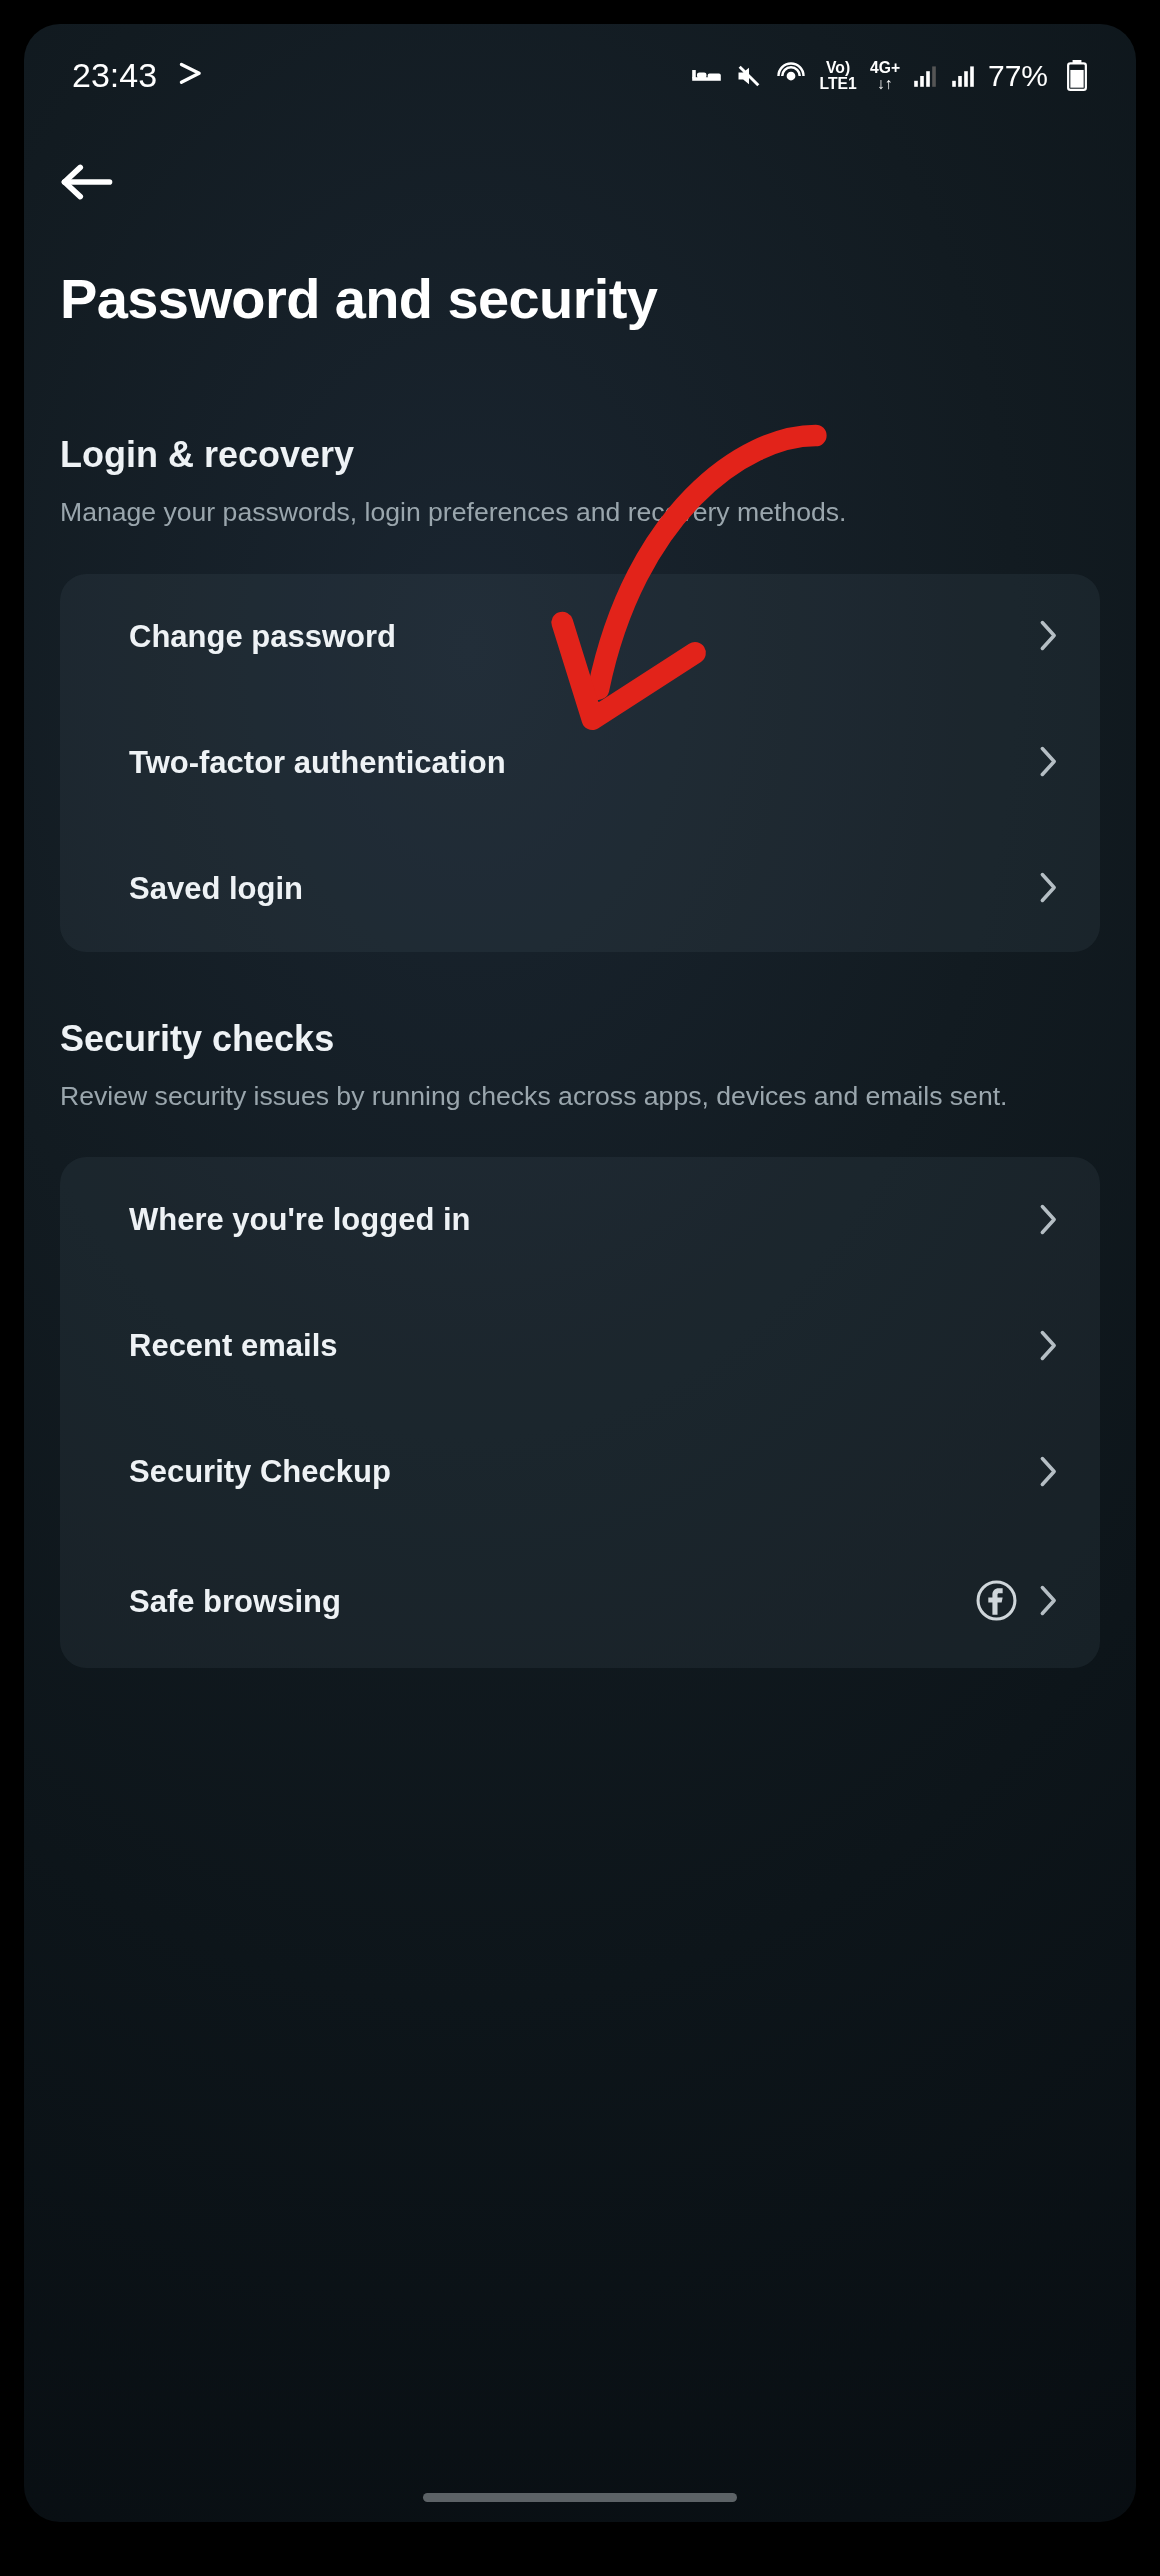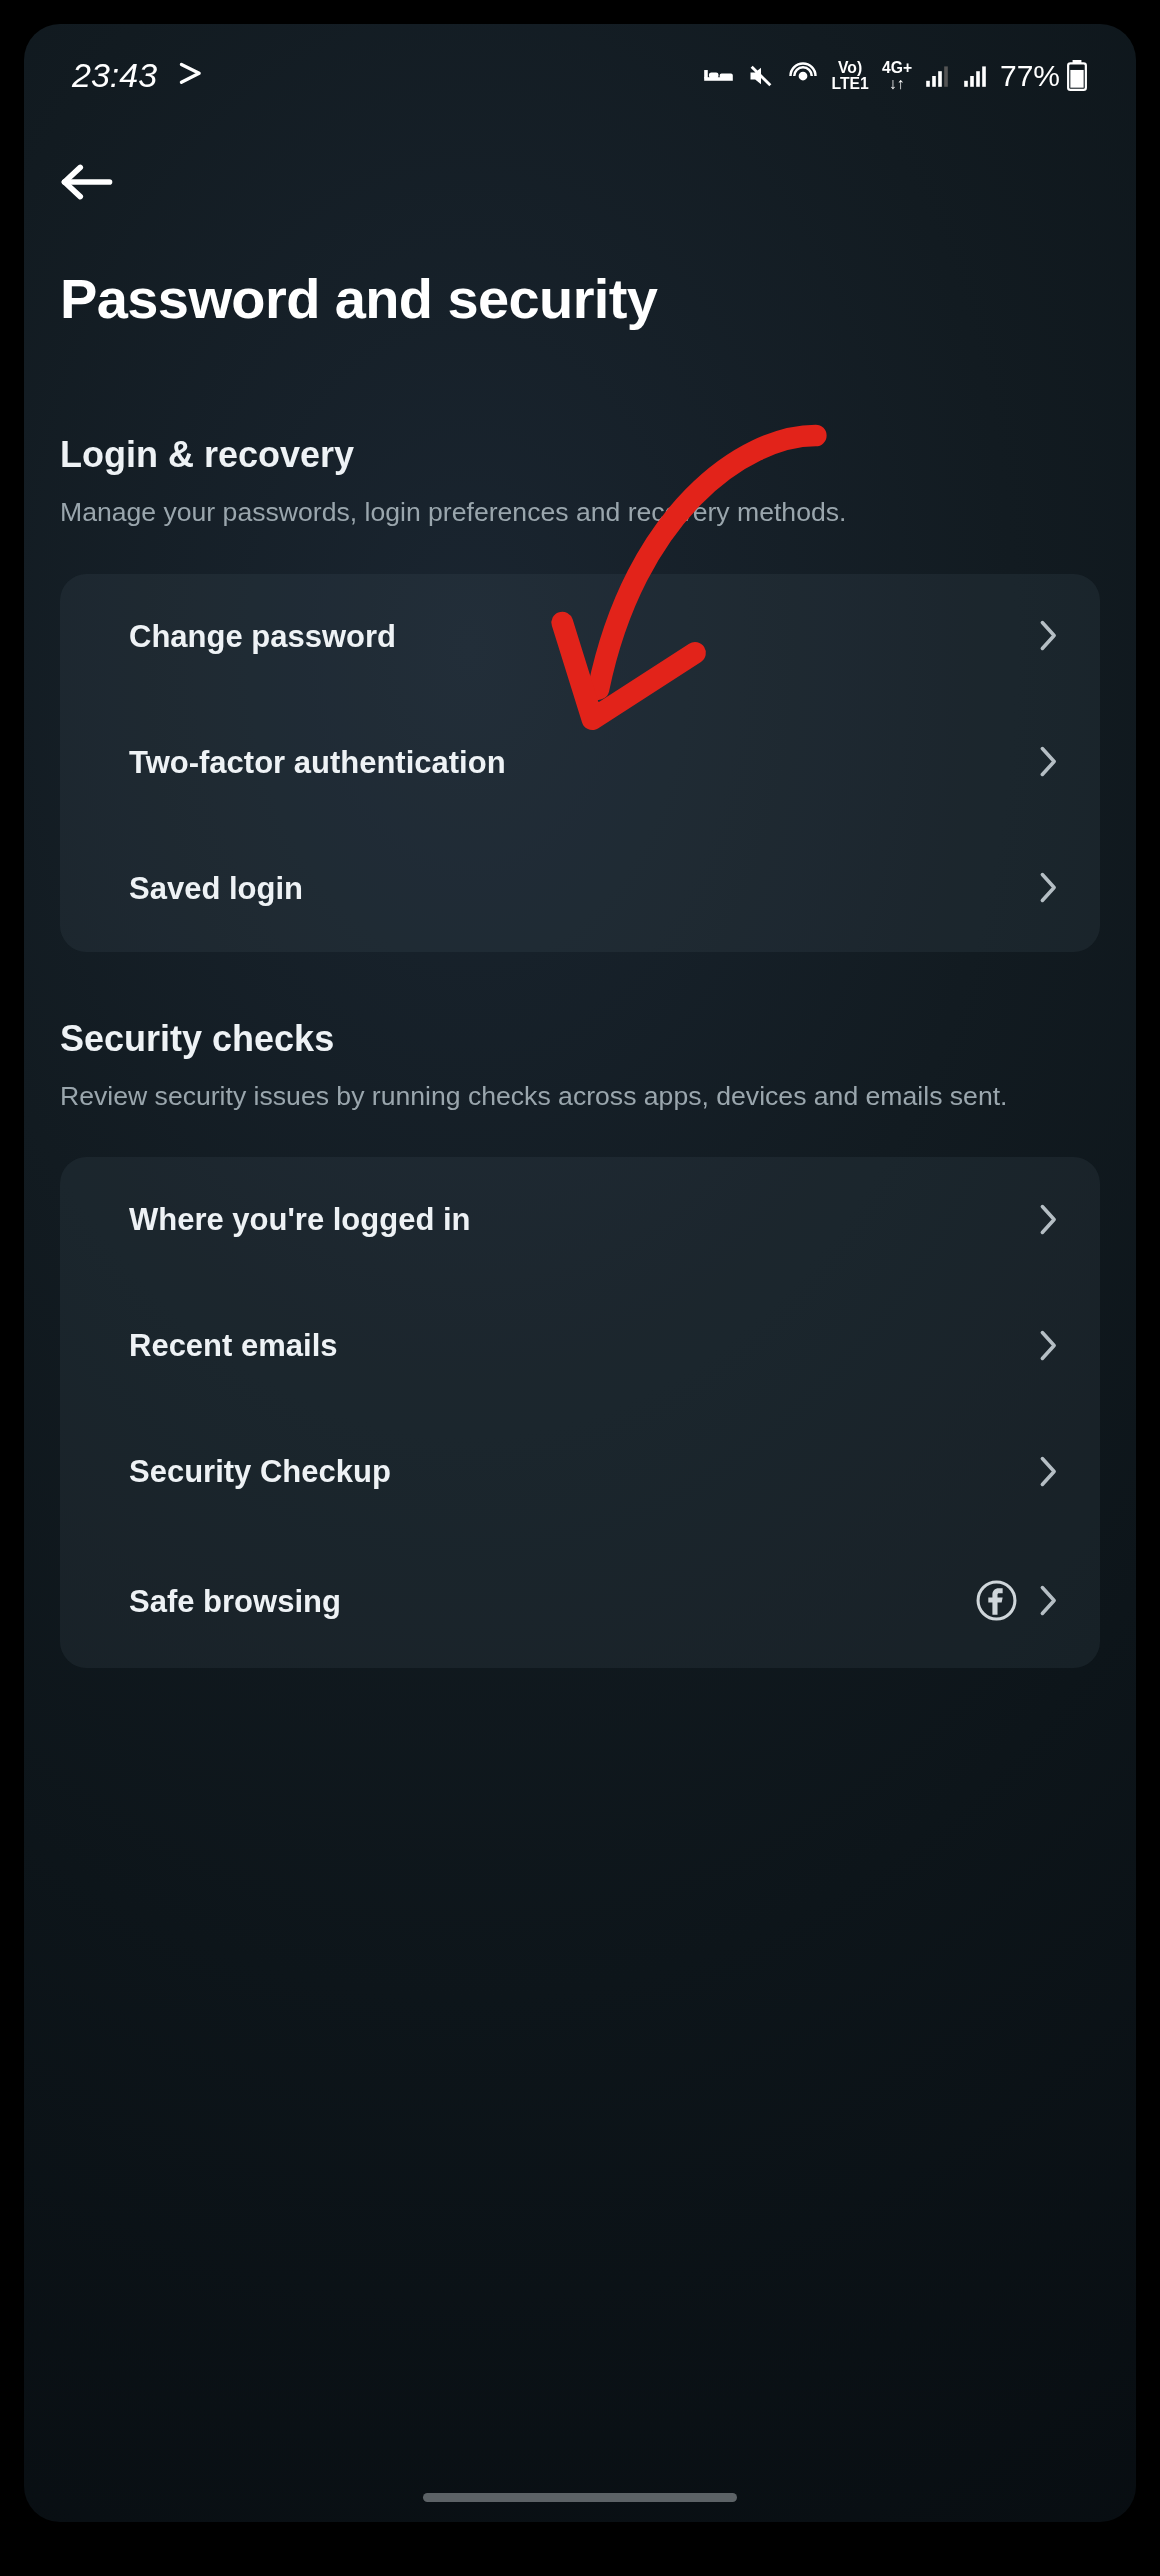--- a/index.html
+++ b/index.html
@@ -29,24 +29,24 @@
   .statusbar {
     display: flex;
     align-items: center;
     justify-content: space-between;
     padding: 18px 48px 0 48px;
     height: 85px;
     color: #fff;
     font-size: 34px;
     font-weight: 500;
   }
-  .status-left { display:flex; align-items:center; gap:20px;font-style:italic; }
+  .status-left { display:flex; align-items:center; gap:20px; }
   .status-right { display:flex; align-items:center; gap:13.3px; }
   .status-right svg { display:block; }
-  .bat-wrap { display:flex; align-items:center; gap:6px; }
+  .bat-wrap { display:flex; align-items:center; gap:18px; }
 
   .content { padding: 36px 30px 0 30px; }
 
   .back-btn {
     width: 73px; height: 73px;
     display:flex; align-items:center; justify-content:flex-start;
     color:#fff; cursor:pointer;
     margin-bottom: 48px;
     padding-left: 6px;
   }

